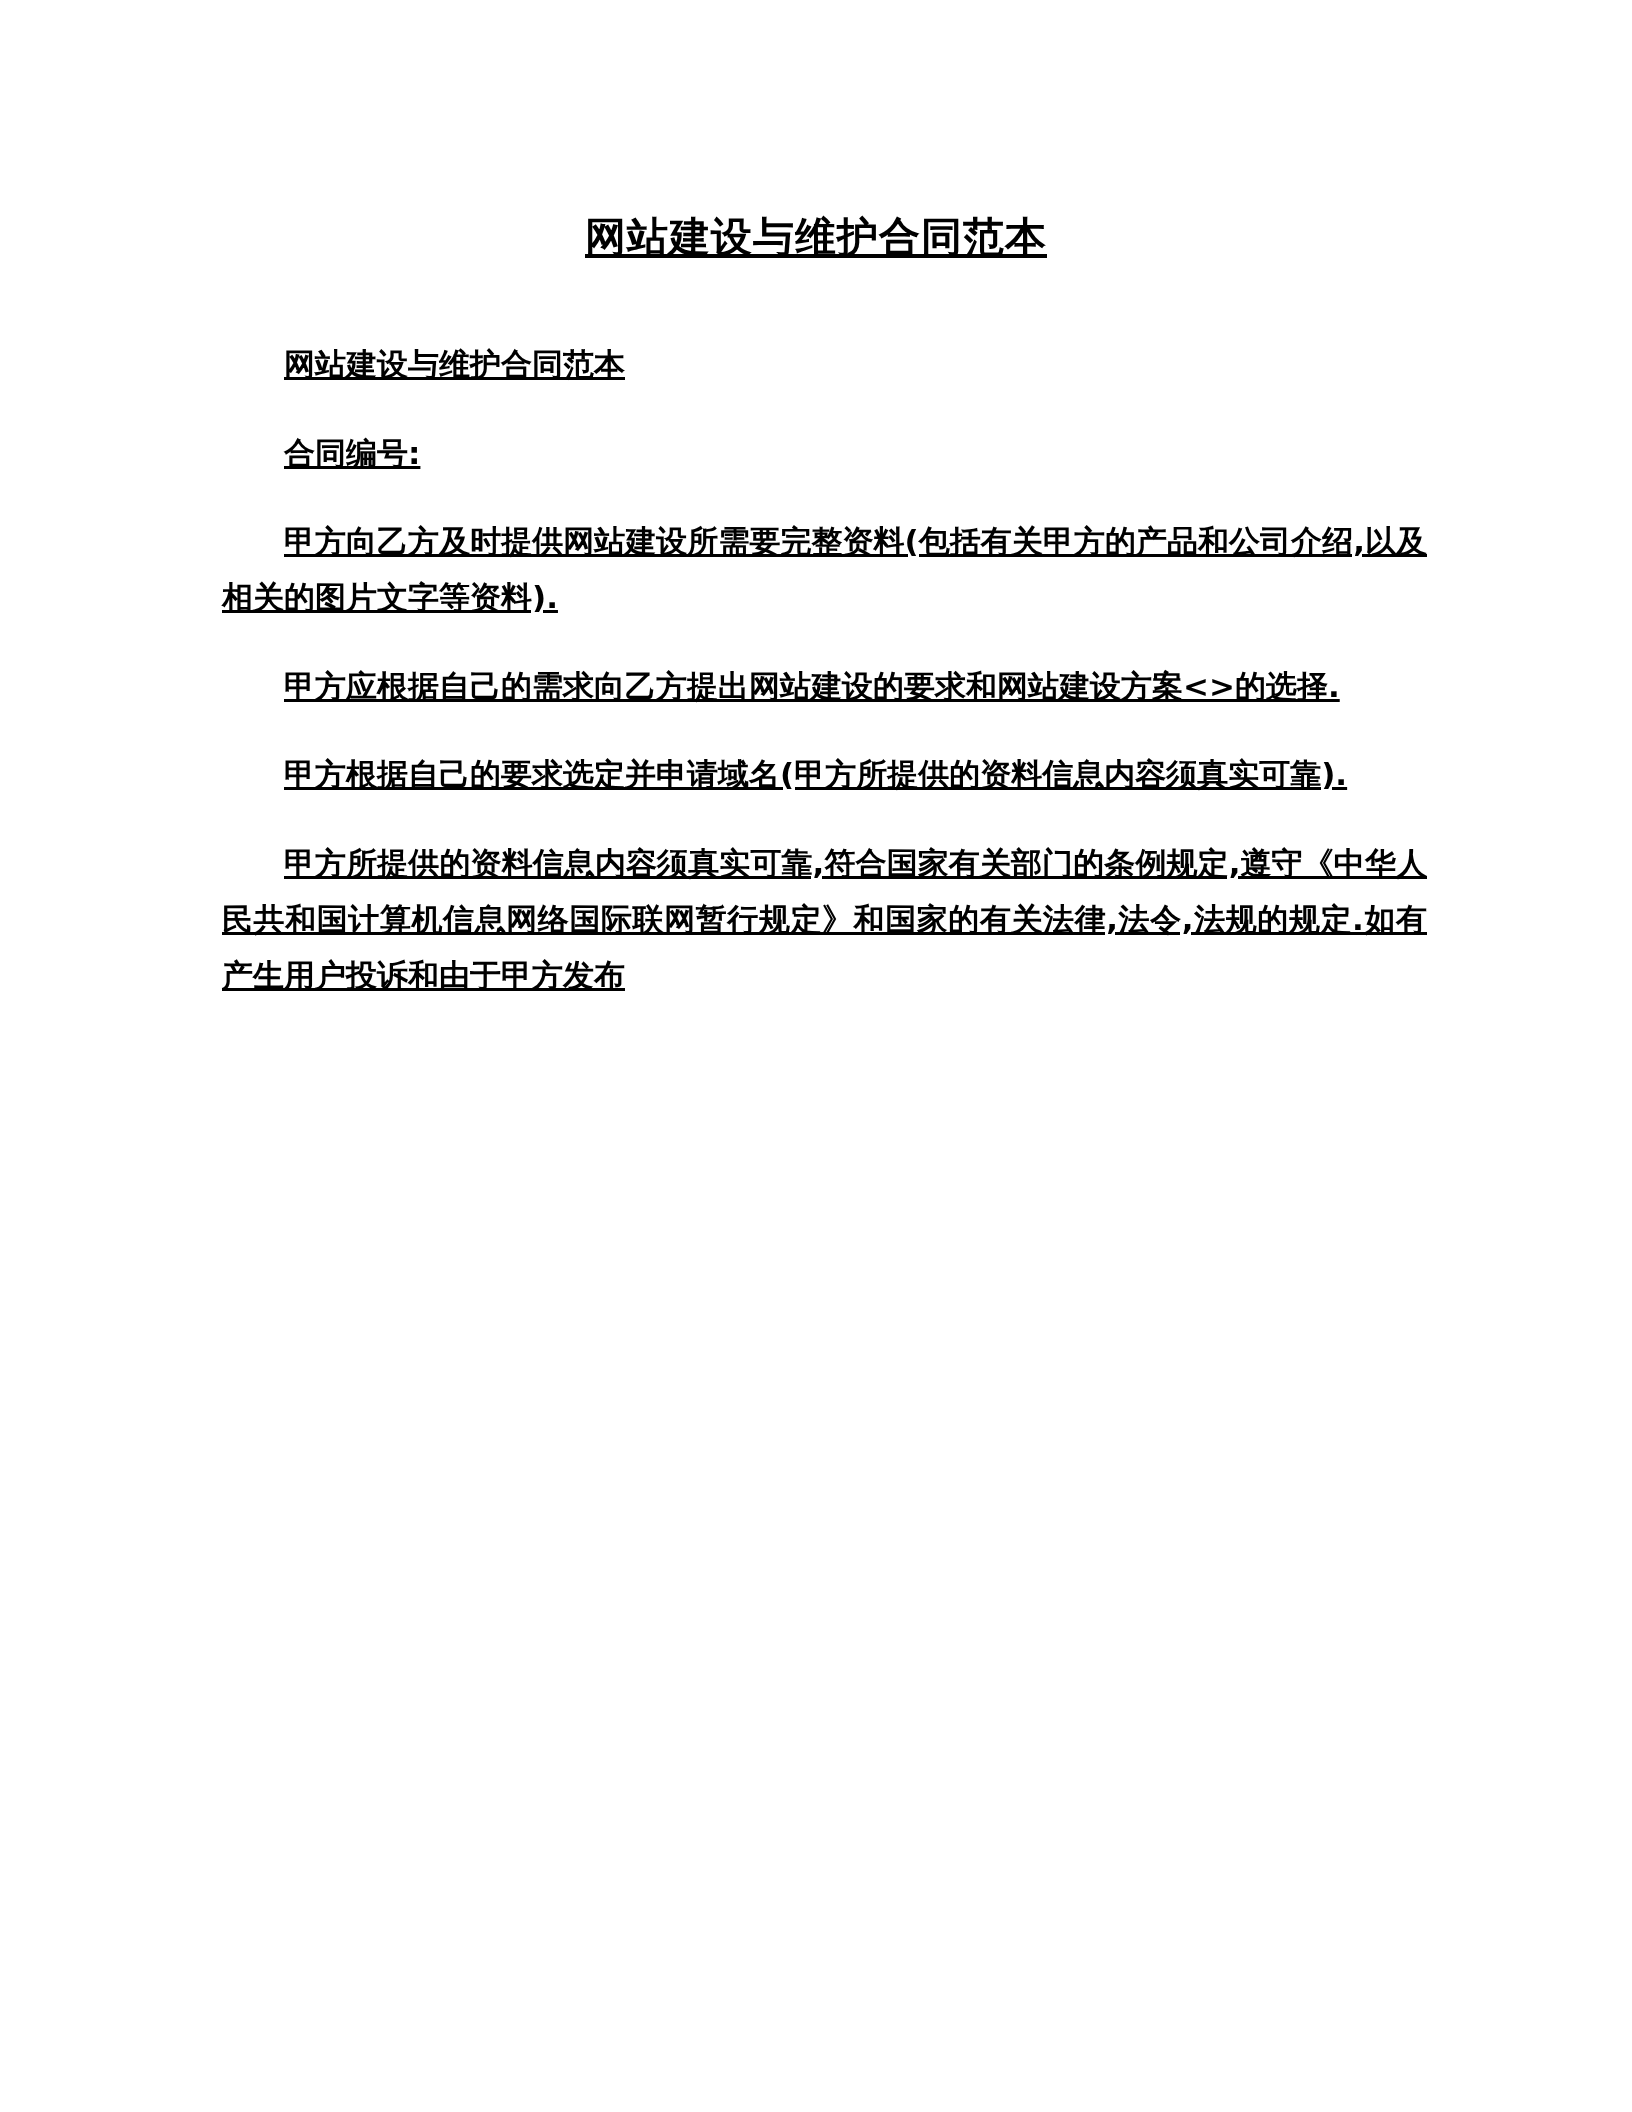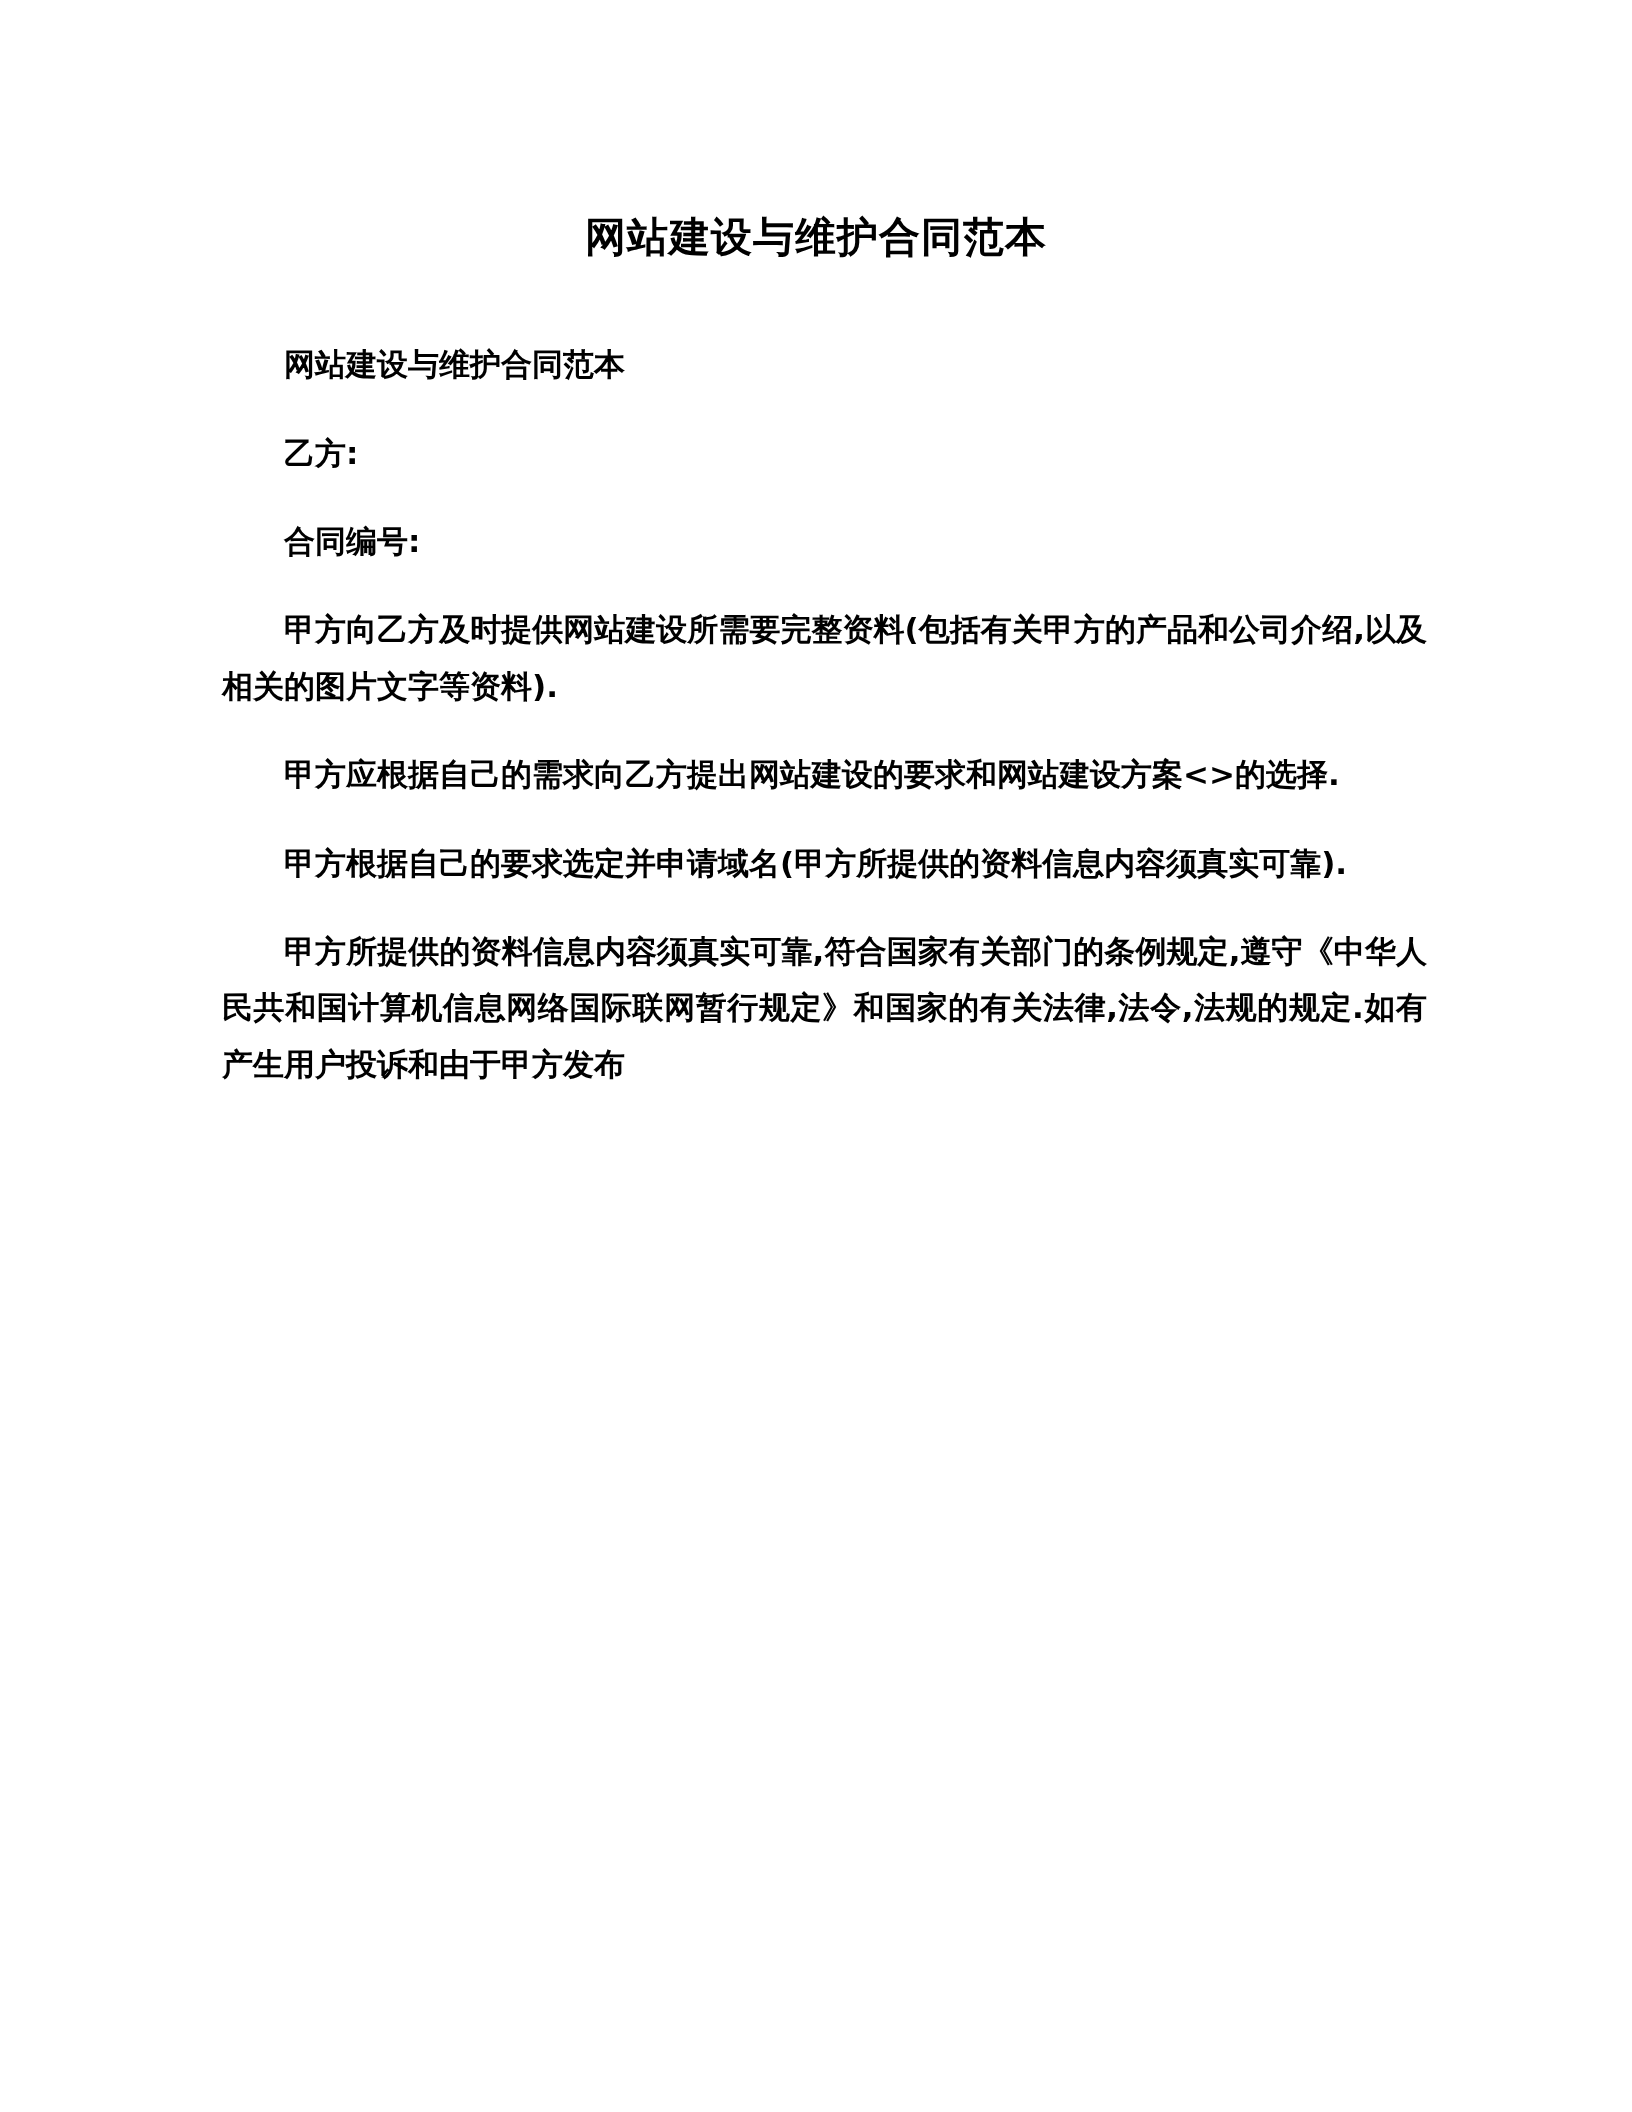--- a/index.html
+++ b/index.html
@@ -15,20 +15,21 @@
     -webkit-font-smoothing: antialiased;
   }
   .page {
     position: relative;
     width: 1632px;
     height: 2112px;
     box-sizing: border-box;
     padding: 0;
     overflow: hidden;
     background: #ffffff;
+    text-decoration: underline;
   }
   .doc-title {
     text-align: center;
     font-size: 41px;
     font-weight: bold;
     letter-spacing: 1px;
     margin: 0;
     padding-top: 213px;
     line-height: 1.2;
   }
@@ -49,21 +50,20 @@
 </style>
 </head>
 <body>
 
 <div class="page">
 
   <h1 class="doc-title">网站建设与维护合同范本</h1>
 
   <div class="body-block">
     <p class="para">网站建设与维护合同范本</p>
-    <p class="para">乙方:</p>
     <p class="para">合同编号:</p>
     <p class="para">甲方向乙方及时提供网站建设所需要完整资料(包括有关甲方的产品和公司介绍,以及相关的图片文字等资料).</p>
     <p class="para">甲方应根据自己的需求向乙方提出网站建设的要求和网站建设方案&lt;&gt;的选择.</p>
     <p class="para">甲方根据自己的要求选定并申请域名(甲方所提供的资料信息内容须真实可靠).</p>
     <p class="para">甲方所提供的资料信息内容须真实可靠,符合国家有关部门的条例规定,遵守《中华人民共和国计算机信息网络国际联网暂行规定》和国家的有关法律,法令,法规的规定.如有产生用户投诉和由于甲方发布</p>
   </div>
 
 </div>
 
 </body></html>

